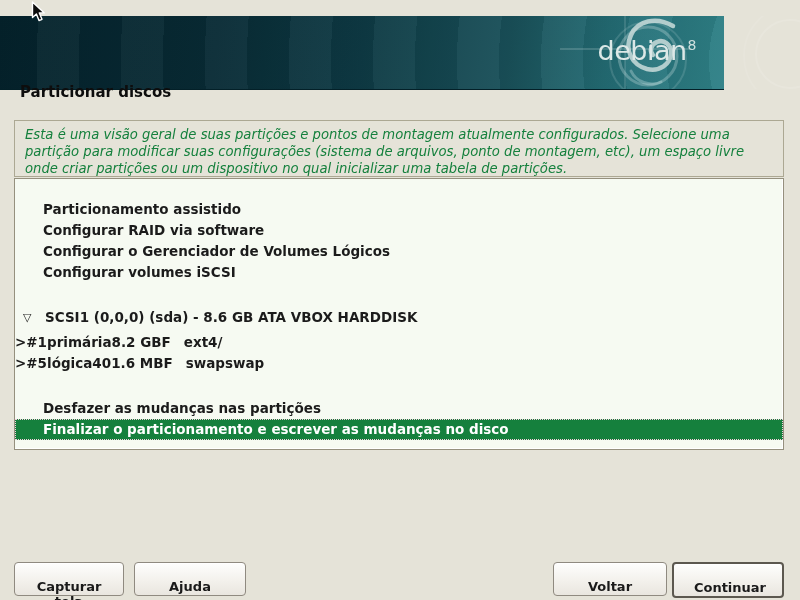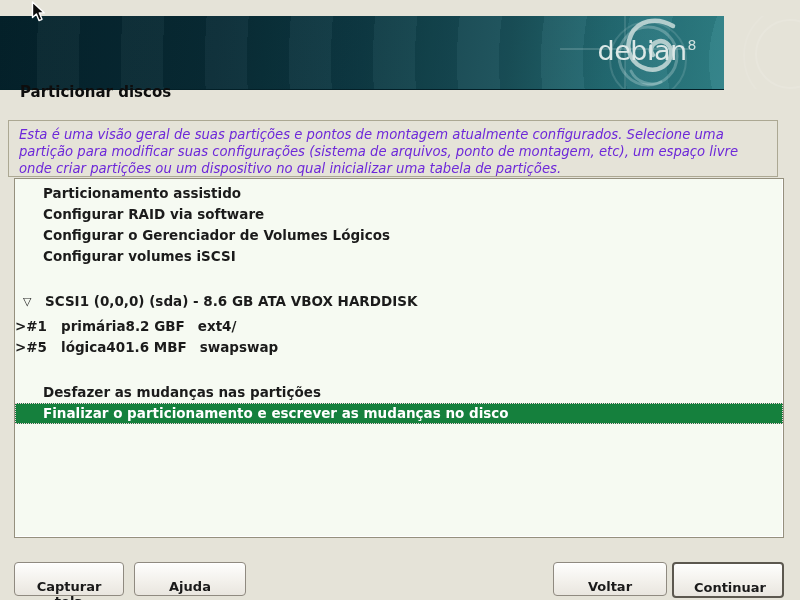--- a/index.html
+++ b/index.html
@@ -27,52 +27,52 @@
   .brand sup{font-size:14px;color:#cfe0df;vertical-align:10px;margin-left:1px;}
   .logo-svg{position:absolute;left:560px;top:0;width:240px;height:73px;}
   
   .cursor{position:absolute;left:31px;top:1px;z-index:50;}
   
   .page-title{
     position:absolute;left:20px;top:83px;
     font-size:15px;font-weight:bold;color:#0d0d0d;
   }
   .descbox{
-    position:absolute;left:8px;top:120px;width:770px;height:57px;
+    position:absolute;left:14px;top:120px;width:770px;height:57px;
     box-sizing:border-box;border:1px solid #aca893;
     padding:5px 10px 0 10px;
-    font-style:italic;font-size:13.2px;line-height:17px;color:#6d28d9;
+    font-style:italic;font-size:13.2px;line-height:17px;color:#15803d;
   }
   
   .listbox{
-    position:absolute;left:14px;top:178px;width:770px;height:360px;
+    position:absolute;left:14px;top:178px;width:770px;height:272px;
     box-sizing:border-box;background:#f6faf2;
     border:1px solid #95907e;
     box-shadow:inset -1px -1px 0 #ffffff;
-    padding-top:4px;overflow:hidden;
+    padding-top:20px;overflow:hidden;
   }
   .lrow{
     position:relative;height:21px;line-height:21px;
     font-size:13.5px;font-weight:bold;color:#1b1b1b;white-space:nowrap;
     cursor:default;
   }
   .lrow .lbl{padding-left:28px;}
   .lrow.disk{height:25px;}
   .lrow.disk .lbl{padding-left:30px;}
   .lrow.disk .expander{
     position:absolute;left:8px;top:0;font-size:11px;color:#222;
   }
   .lrow.spacer{height:24px;}
   .lrow.selected{
     background:#15803d;color:#ffffff;
     outline:1px dotted #f6cede;outline-offset:-1px;
   }
   .c-arrow{left:43px;}
   .c-num{left:76px;}
-  .c-type{left:130px;margin-left:14px;}
+  .c-type{left:130px;}
   .c-size{left:170px;width:103px;text-align:center;}
   .c-flag{left:316px;}
   .c-fs{left:340px;margin-left:13px;}
   .c-mount{left:416px;}
   
   .btn{
     position:absolute;top:562px;height:25px;box-sizing:border-box;
     background:linear-gradient(#fefefd 0%,#f3f1ec 55%,#e9e6df 100%);
     border:1px solid #8f8a80;border-radius:4px;
     font-family:"DejaVu Sans","Liberation Sans",sans-serif;

